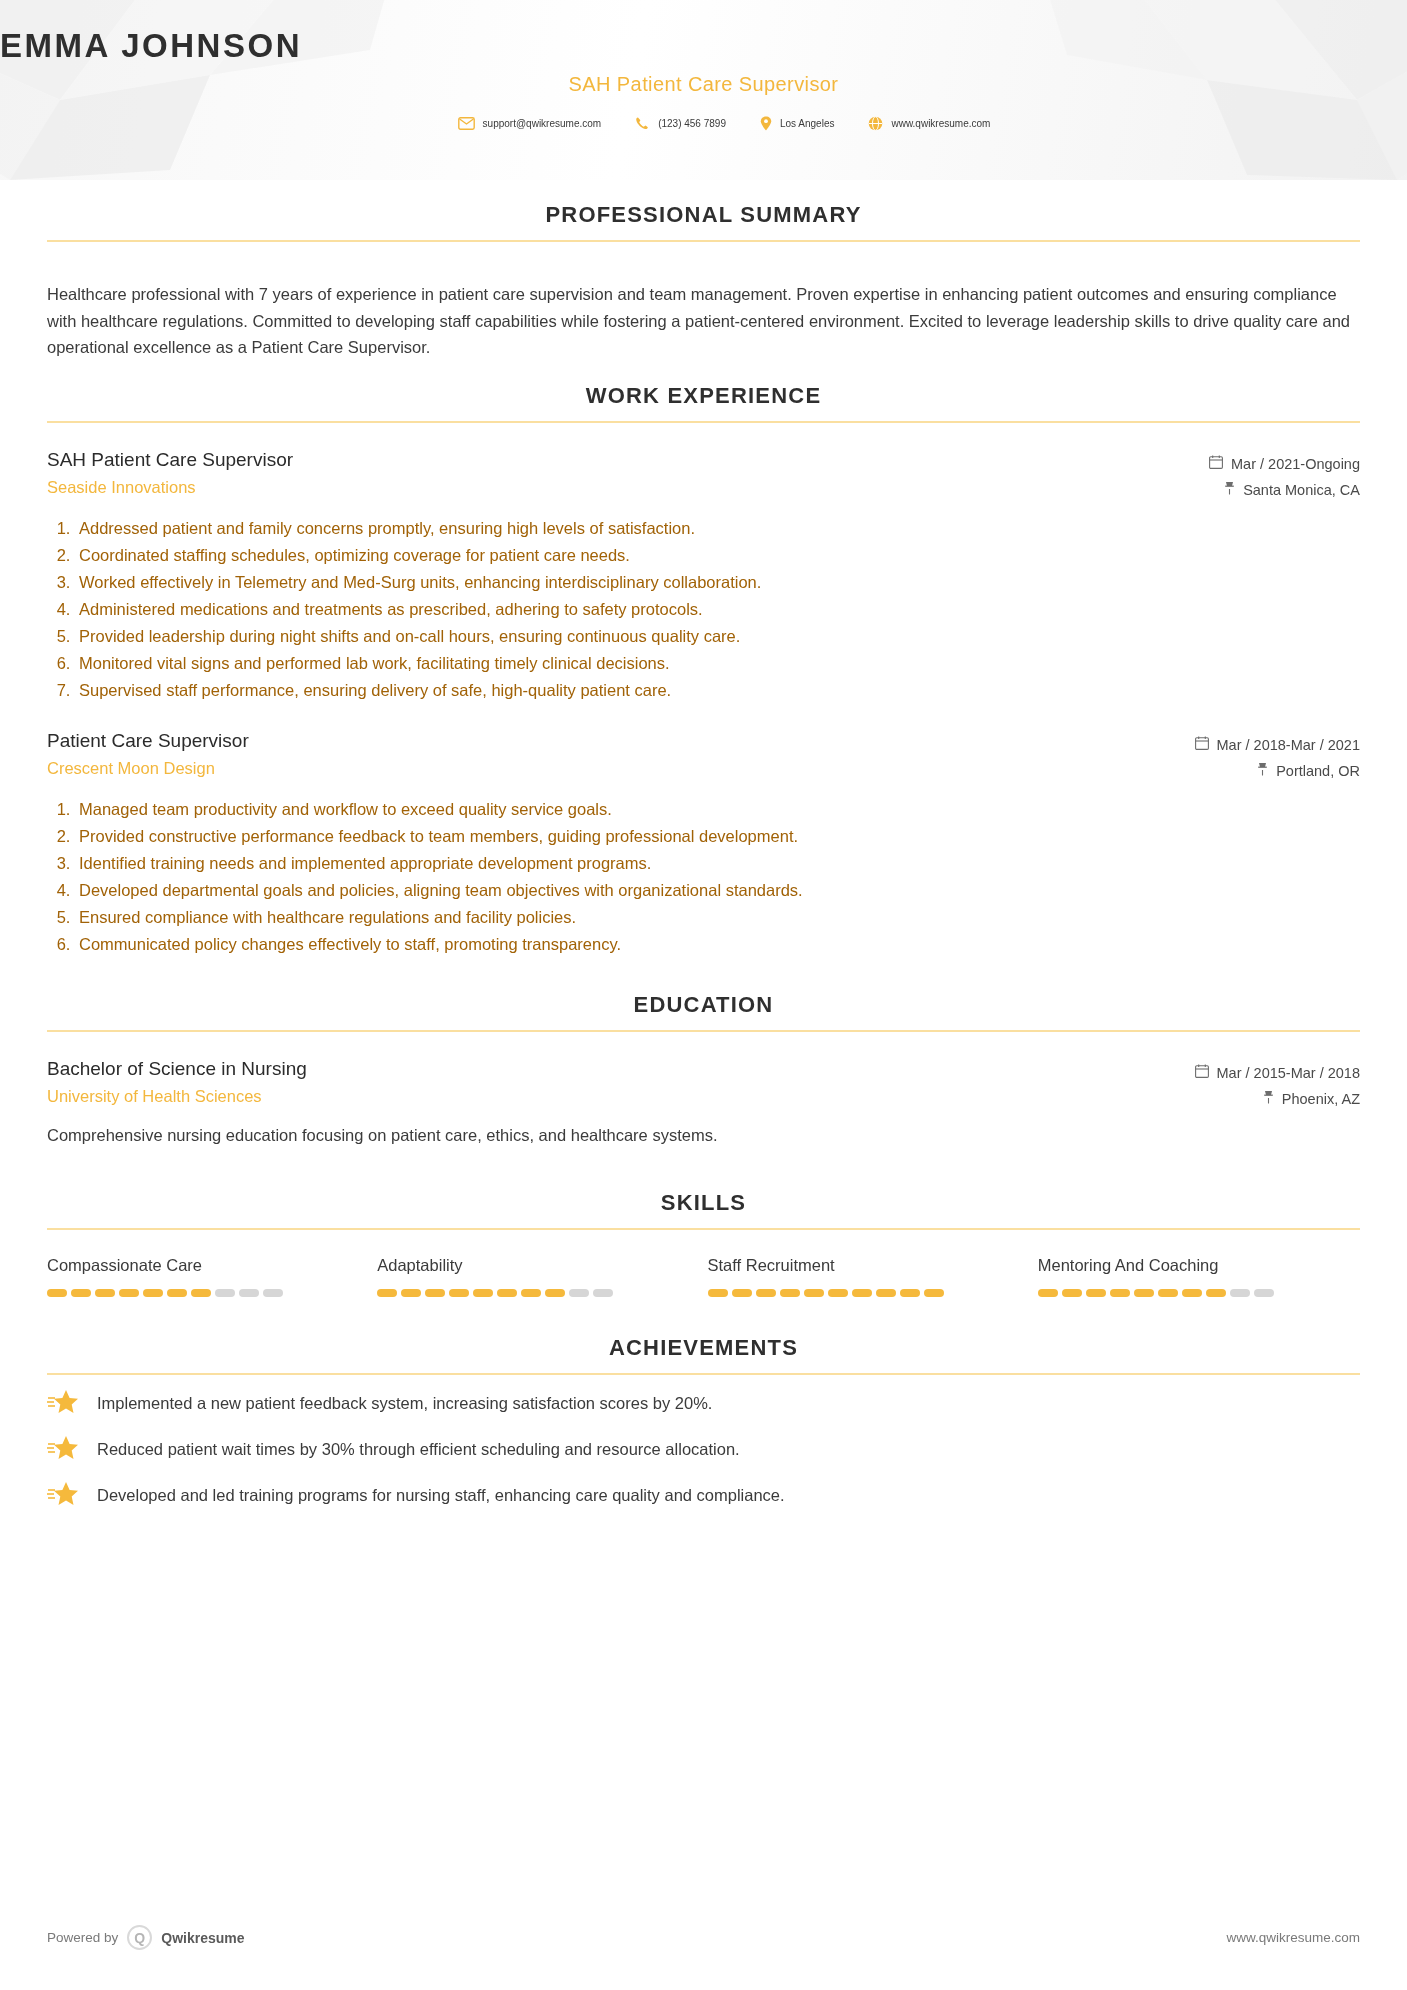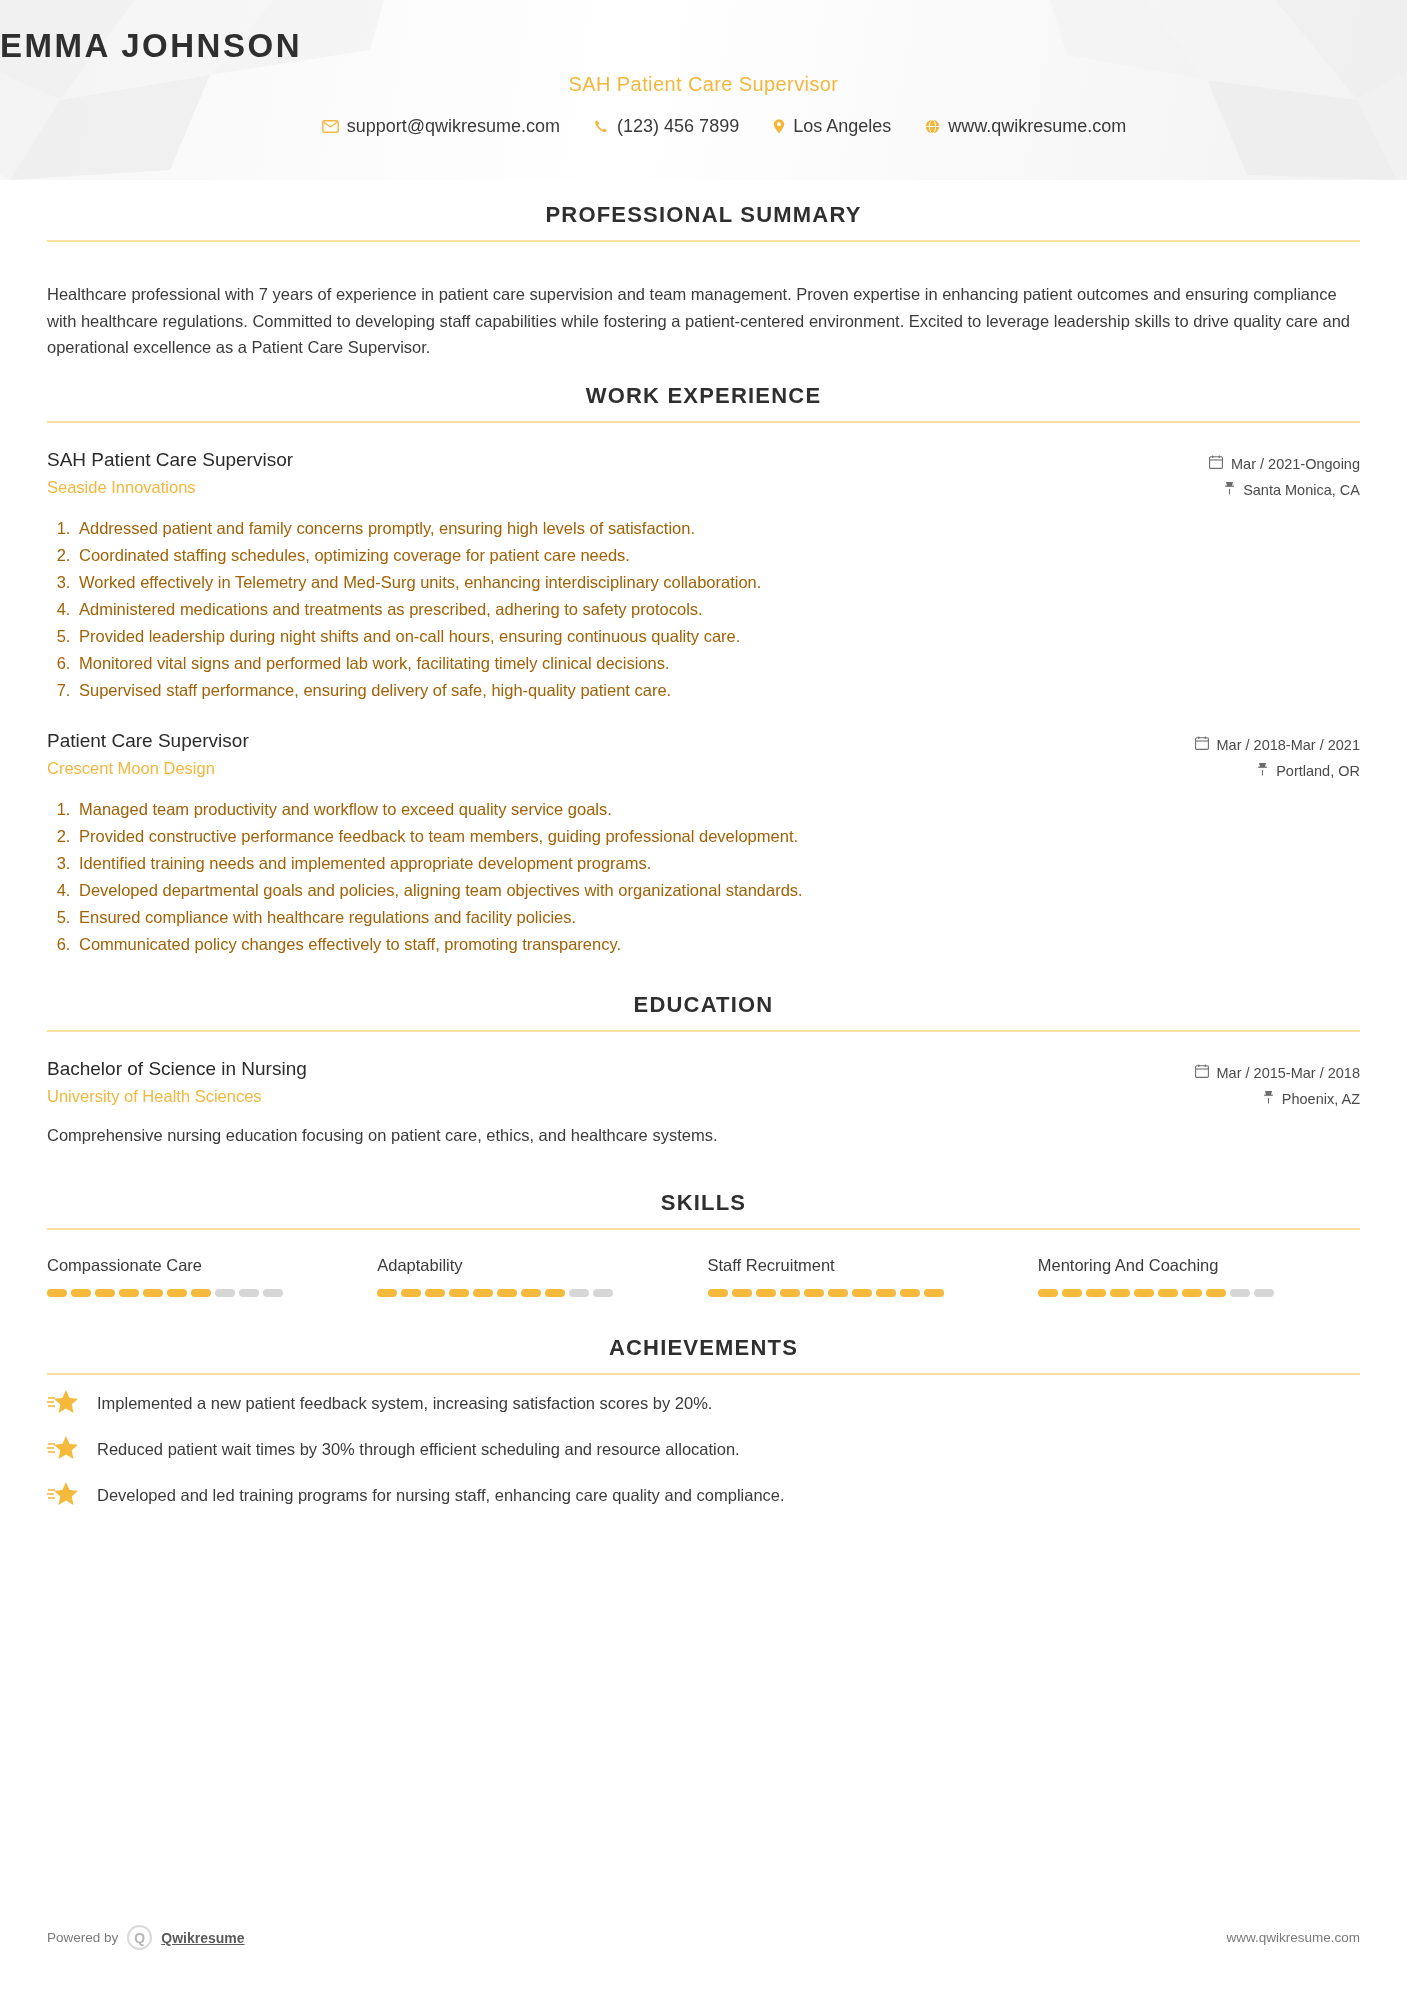--- a/index.html
+++ b/index.html
@@ -41,21 +41,21 @@
     color: #f3b73d;
     letter-spacing: 0.4px;
   }
   .contact {
     position: relative;
     margin-top: 20px;
     display: flex;
     justify-content: center;
     align-items: center;
     gap: 10px;
-    font-size: 18px;
+    font-size: 10px;
     color: #3a3a3a;
     margin-left: 41px;
   }
   .contact .item { display: flex; align-items: center; gap: 8px; }
   .contact .sep { display: inline-block; width: 14px; }
   .ico { display: inline-block; line-height: 1; color: #f3b73d; }
   .ico svg { display: block; }
 
   
   .page { padding: 0 47px; }
@@ -165,21 +165,21 @@
     color: #7a7a7a;
   }
   .brand { display: flex; align-items: center; gap: 9px; }
   .brand-logo {
     width: 25px; height: 25px; border-radius: 50%;
     border: 2px solid #d9d9d9;
     display: flex; align-items: center; justify-content: center;
     font-size: 14px; color: #b5b5b5; font-weight: bold;
     position: relative;
   }
-  .brand-name { color: #5a5a5a; font-weight: bold; font-size: 14px; text-decoration: underline; }
+  .brand-name { color: #5a5a5a; font-weight: bold; font-size: 14px; }
 </style>
 </head>
 <body>
 
 <div class="header">
   <svg class="poly" style="top:-20px;left:-30px;" width="420" height="210" viewBox="0 0 420 210">
     <polygon points="0,0 180,0 90,120 0,80" fill="#ededed"></polygon>
     <polygon points="180,0 320,0 240,95 90,120" fill="#f4f4f4"></polygon>
     <polygon points="0,80 90,120 40,200 0,175" fill="#f1f1f1"></polygon>
     <polygon points="90,120 240,95 200,190 40,200" fill="#e9e9e9"></polygon>

